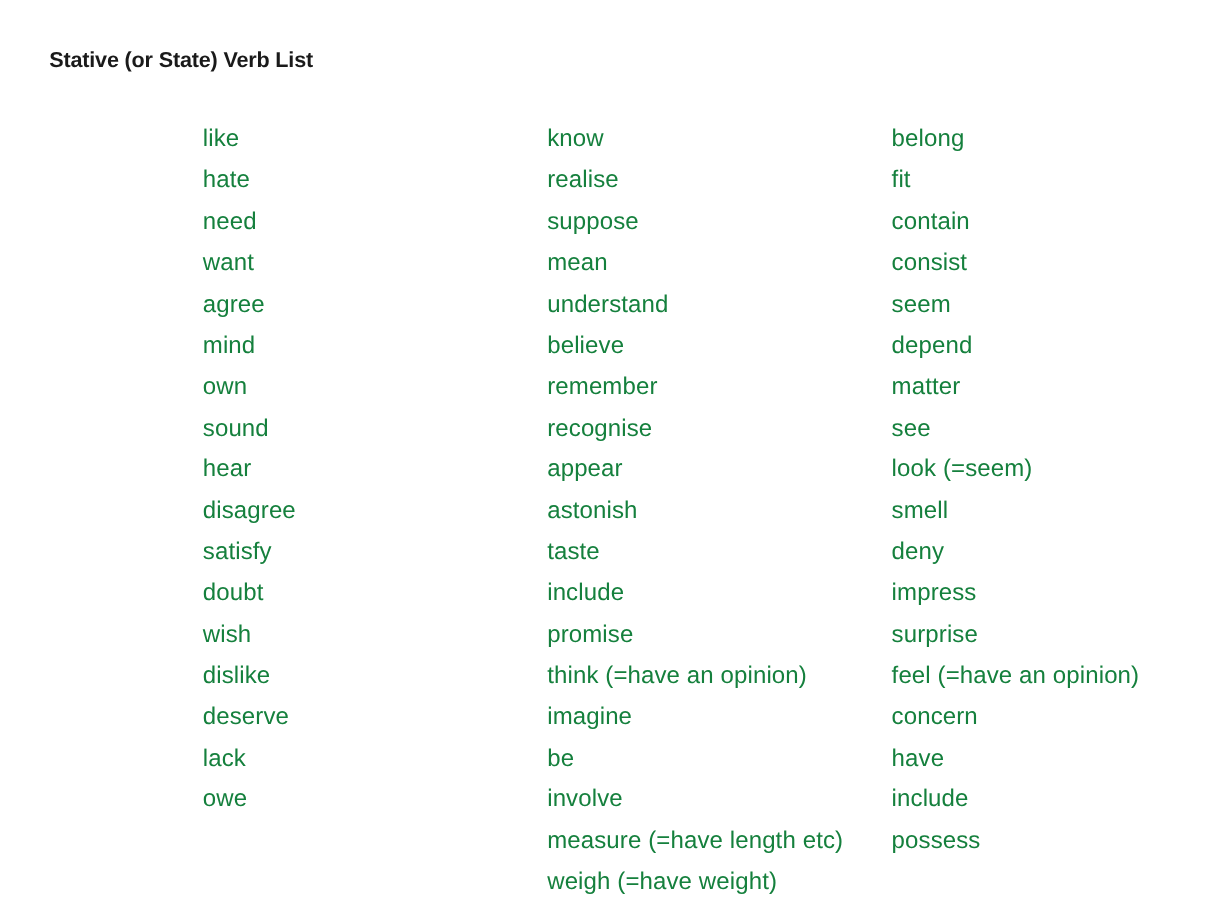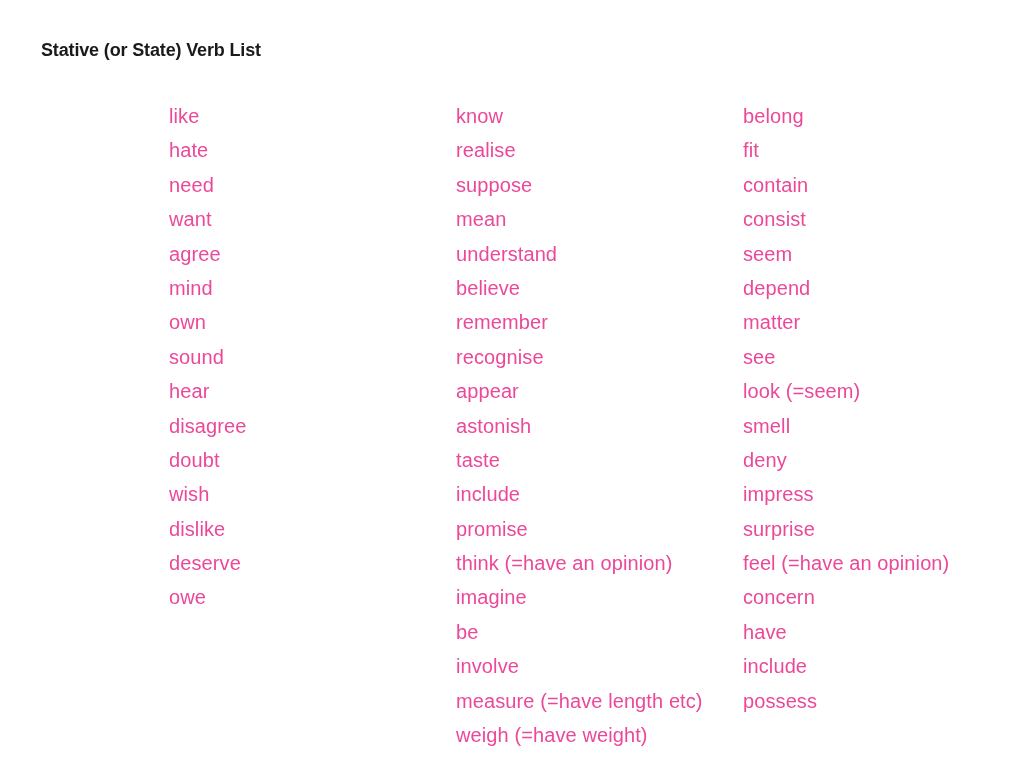--- a/index.html
+++ b/index.html
@@ -43,21 +43,21 @@
 
   #verb-column-1 { left: 169px; width: 287px; }
   #verb-column-2 { left: 456px; width: 287px; }
   #verb-column-3 { left: 743px; width: 269px; }
 
   .verb-item {
     height: 34.4px;
     line-height: 34.4px;
     font-size: 20px;
     font-weight: 300;
-    color: #ec4899;
+    color: #15803d;
     letter-spacing: 0.1px;
     white-space: nowrap;
   }
 </style>
 </head>
 <body>
 
 <h1 id="page-title">Stative (or State) Verb List</h1>
 
 <div id="verb-columns">
@@ -65,24 +65,26 @@
       <div class="verb-item">like</div>
       <div class="verb-item">hate</div>
       <div class="verb-item">need</div>
       <div class="verb-item">want</div>
       <div class="verb-item">agree</div>
       <div class="verb-item">mind</div>
       <div class="verb-item">own</div>
       <div class="verb-item">sound</div>
       <div class="verb-item">hear</div>
       <div class="verb-item">disagree</div>
+      <div class="verb-item">satisfy</div>
       <div class="verb-item">doubt</div>
       <div class="verb-item">wish</div>
       <div class="verb-item">dislike</div>
       <div class="verb-item">deserve</div>
+      <div class="verb-item">lack</div>
       <div class="verb-item">owe</div>
     </div>
   <div class="verb-column" id="verb-column-2">
       <div class="verb-item">know</div>
       <div class="verb-item">realise</div>
       <div class="verb-item">suppose</div>
       <div class="verb-item">mean</div>
       <div class="verb-item">understand</div>
       <div class="verb-item">believe</div>
       <div class="verb-item">remember</div>

